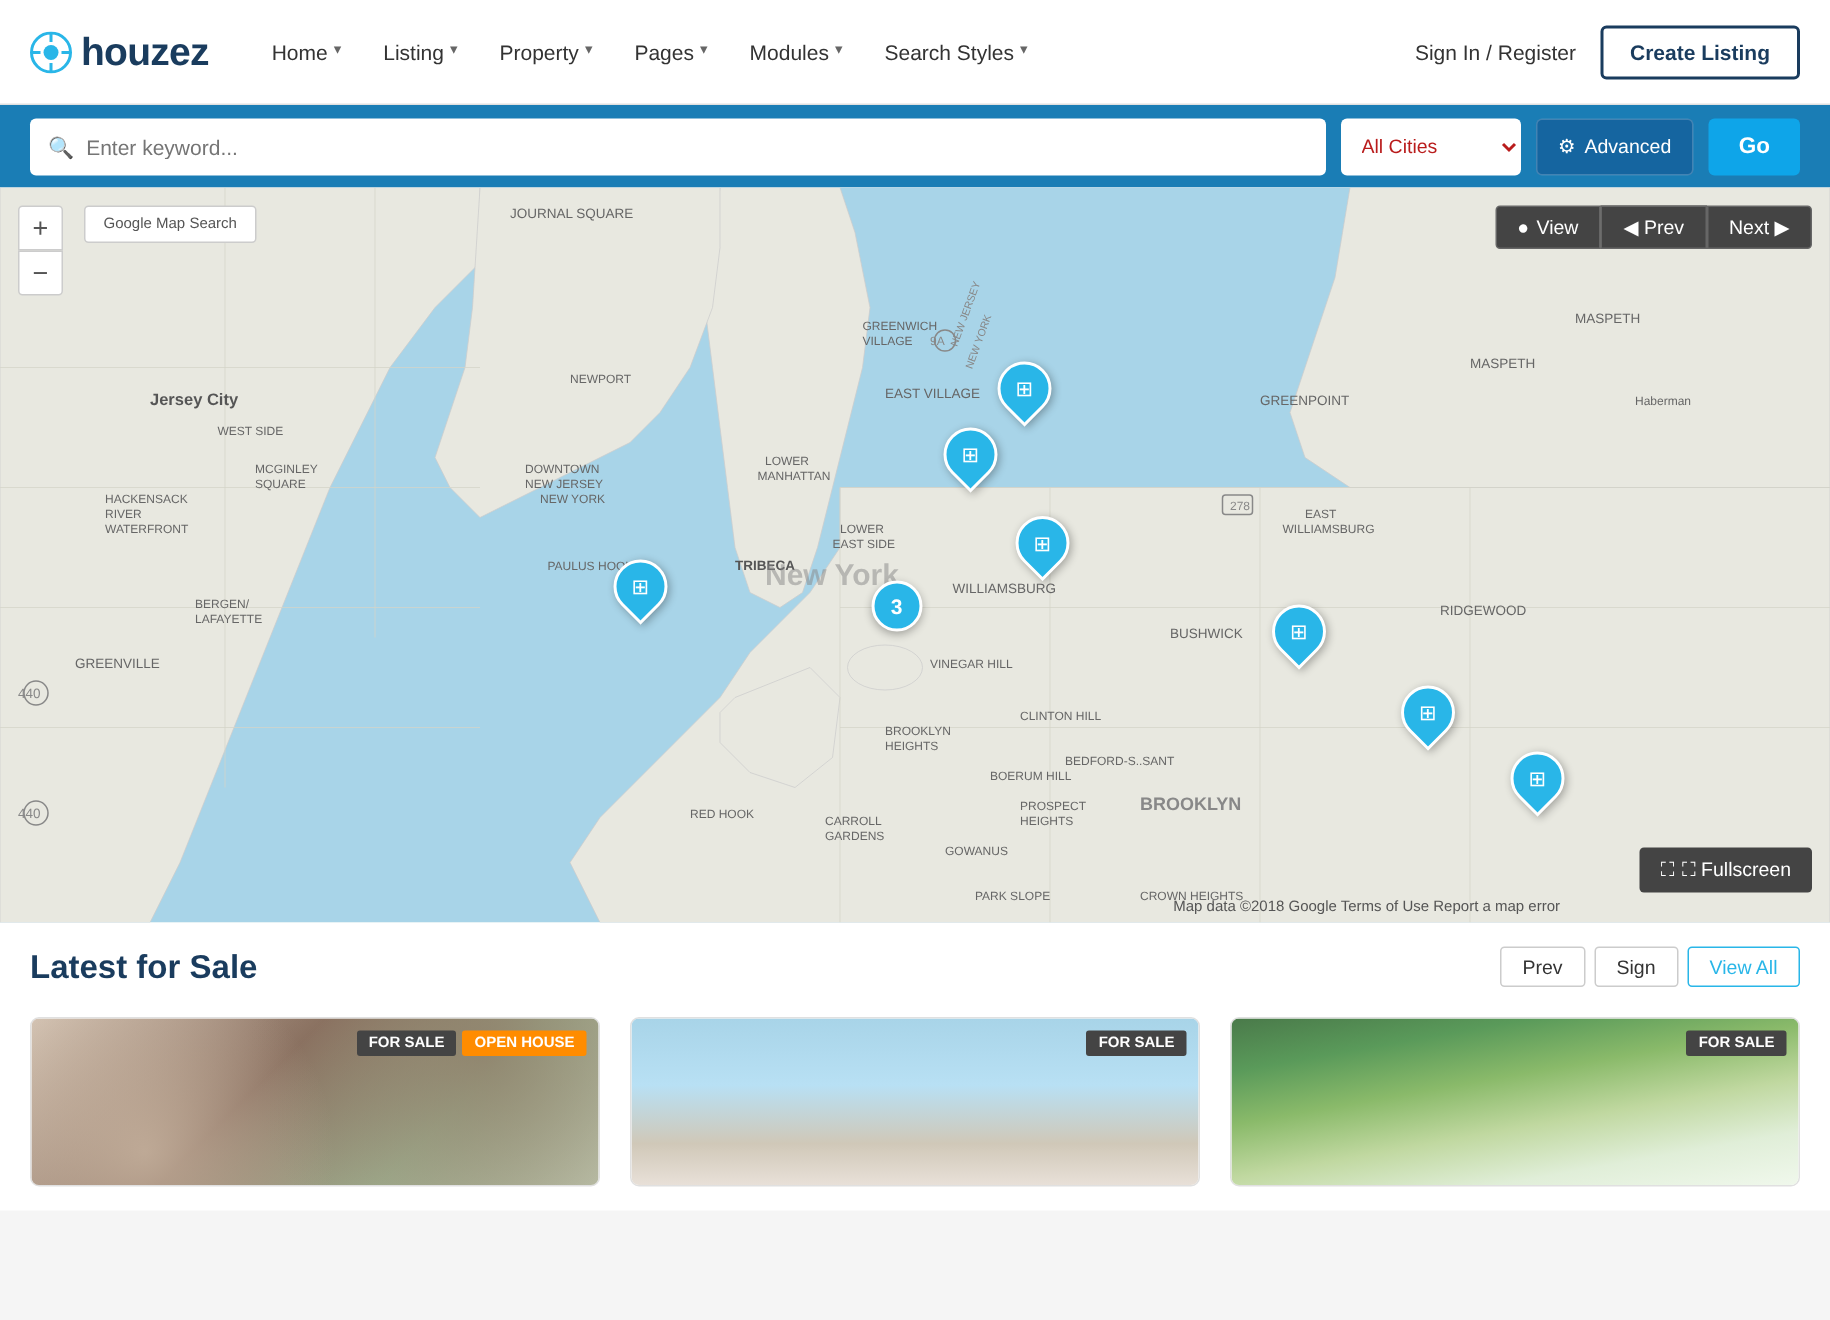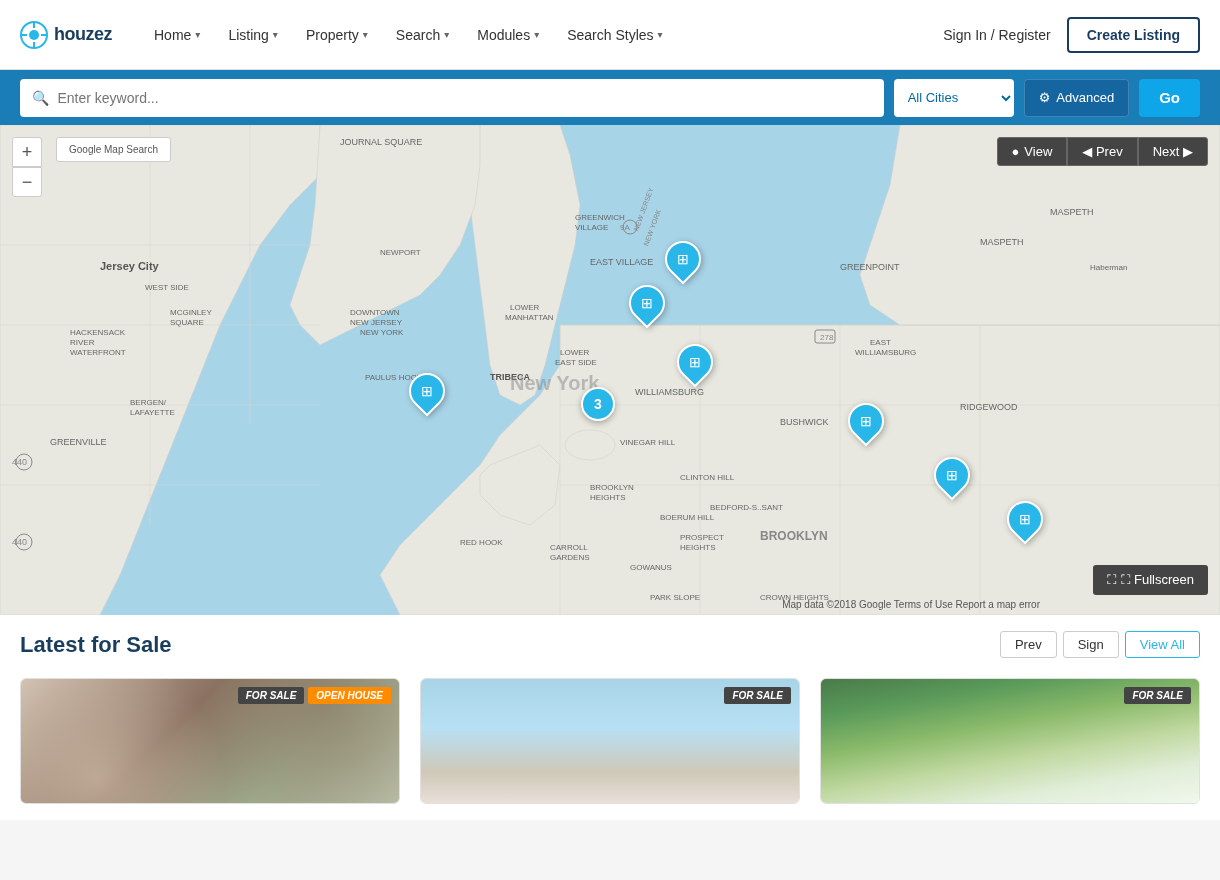--- a/index.html
+++ b/index.html
@@ -20,34 +20,34 @@
       display: flex;
       align-items: center;
       gap: 6px;
       margin-right: 30px;
     }
     .logo-icon {
       width: 28px;
       height: 28px;
     }
     .logo-text {
-      font-size: 18px;
+      font-size: 26px;
       font-weight: bold;
       color: #1a3c5e;
       letter-spacing: -0.5px;
     }
     .nav {
       display: flex;
       align-items: center;
       gap: 4px;
       flex: 1;
     }
     .nav-item {
       display: flex;
-      align-items: center;
+      align-items: flex-start;
       gap: 4px;
       padding: 8px 12px;
       font-size: 14px;
       color: #333;
       cursor: pointer;
       border-radius: 3px;
     }
     .nav-chevron {
       font-size: 10px;
       color: #666;
@@ -106,21 +106,21 @@
       width: 100%;
       background: transparent;
     }
     .search-select {
       background: #fff;
       border: none;
       border-radius: 4px;
       height: 38px;
       padding: 0 10px;
       font-size: 13px;
-      color: #0369a1;
+      color: #b91c1c;
       cursor: pointer;
       outline: none;
       min-width: 120px;
     }
     .advanced-btn {
       background: #1565a0;
       border: 1px solid #fff3;
       color: #fff;
       height: 38px;
       padding: 0 14px;
@@ -315,23 +315,22 @@
     }
     .listing-card {
       flex: 1;
       border-radius: 6px;
       overflow: hidden;
       border: 1px solid #e0e0e0;
       background: #fff;
     }
     .card-image {
       position: relative;
-      height: 124px;
+      height: 111px;
       overflow: hidden;
-      font-style: italic;
     }
     .card-badges {
       position: absolute;
       top: 8px;
       right: 8px;
       display: flex;
       gap: 4px;
     }
     .badge {
       padding: 3px 8px;
@@ -386,21 +385,21 @@
     </div>
     <div class="nav-item">
       <span>Listing</span>
       <span class="nav-chevron">▾</span>
     </div>
     <div class="nav-item">
       <span>Property</span>
       <span class="nav-chevron">▾</span>
     </div>
     <div class="nav-item">
-      <span>Search</span>
+      <span>Pages</span>
       <span class="nav-chevron">▾</span>
     </div>
     <div class="nav-item">
       <span>Modules</span>
       <span class="nav-chevron">▾</span>
     </div>
     <div class="nav-item">
       <span>Search Styles</span>
       <span class="nav-chevron">▾</span>
     </div>

